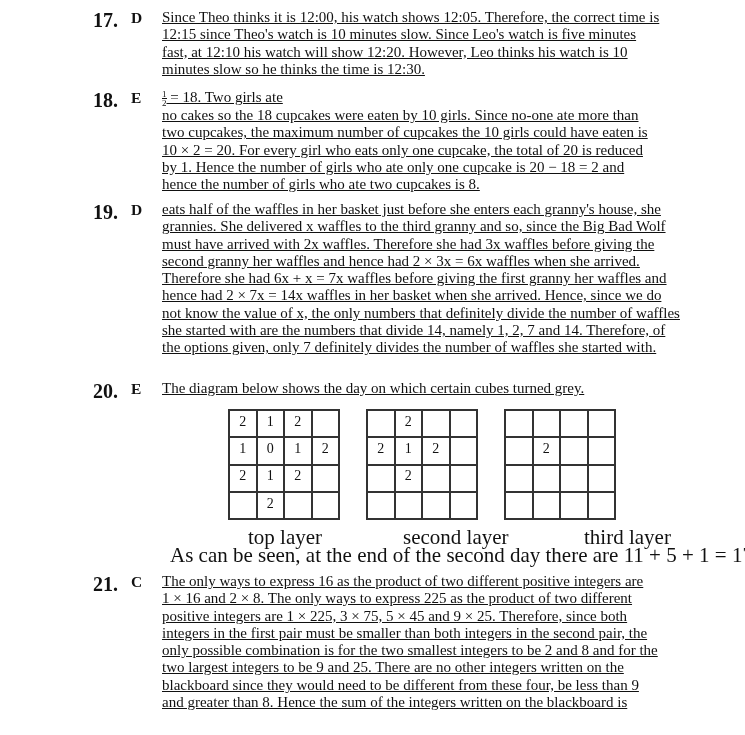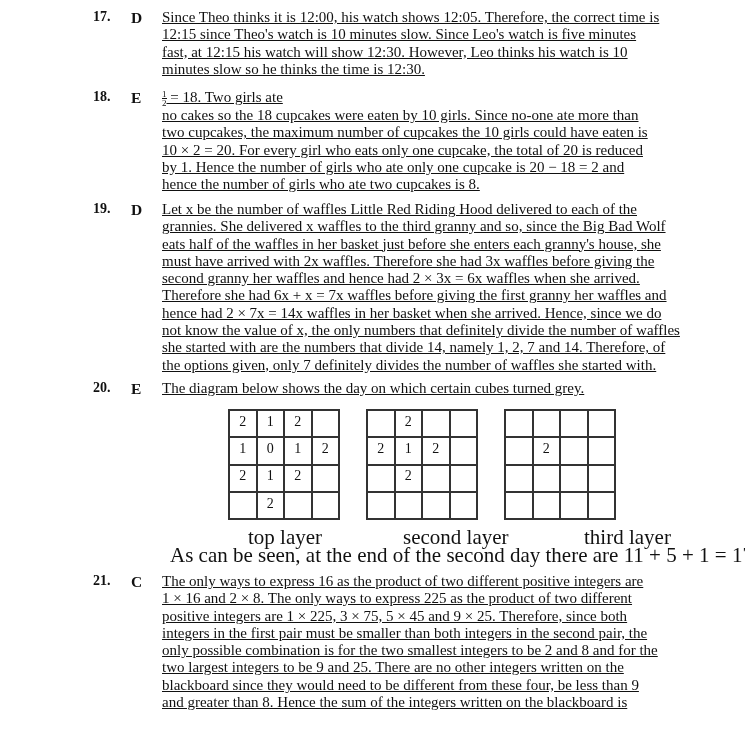--- a/index.html
+++ b/index.html
@@ -1,19 +1,19 @@
 <!DOCTYPE html>
 <html><head>
 <meta charset="utf-8">
 <style>
   html, body { margin:0; padding:0; background:#ffffff; }
   body { width:745px; height:735px; position:relative; overflow:hidden;
          font-family:"Liberation Serif", "DejaVu Serif", serif; color:#111; }
   .sol { position:absolute; left:0; width:745px; }
-  .num { position:absolute; left:93px; font-weight:bold; font-size:14px; }
+  .num { position:absolute; left:93px; font-weight:bold; font-size:20px; }
   .ans { position:absolute; left:131px; font-weight:bold; font-size:15.5px; }
   .body { position:absolute; left:162px; width:520px; font-size:15px; line-height:17.3px; }
   .line { white-space:nowrap; display:block;text-decoration:underline; }
   .grid { position:absolute; display:grid; grid-template-columns:repeat(4,27.5px); grid-template-rows:repeat(4,27.3px);
           border:1.5px solid #333; }
   .cell { border:0.75px solid #333; box-sizing:border-box; display:flex; align-items:center; justify-content:center;
           font-size:14px; padding-bottom:4px; }
   .cap { position:absolute; font-size:21px; white-space:nowrap; }
   .frac { display:inline-block; vertical-align:middle; font-size:9px; line-height:8px; text-align:center; }
   .frac span { display:block; }
@@ -21,21 +21,21 @@
 </style>
 </head>
 <body>
 
 <div class="sol" style="top:9px;">
   <span class="num">17.</span>
   <span class="ans">D</span>
   <div class="body">
     <span class="line">Since Theo thinks it is 12:00, his watch shows 12:05.  Therefore, the correct time is</span>
     <span class="line">12:15 since Theo's watch is 10 minutes slow.  Since Leo's watch is five minutes</span>
-    <span class="line">fast, at 12:15 his watch will show 12:30.  However, Leo thinks his watch is 10</span>
+    <span class="line">fast, at 12:10 his watch will show 12:20.  However, Leo thinks his watch is 10</span>
     <span class="line">minutes slow so he thinks the time is 12:30.</span>
   </div>
 </div>
 
 <div class="sol" style="top:89px;">
   <span class="num">18.</span>
   <span class="ans">E</span>
   <div class="body">
     <span class="line"><span class="frac"><span class="n">1</span><span>2</span></span><span> = 18.  Two girls ate</span></span>
     <span class="line">no cakes so the 18 cupcakes were eaten by 10 girls.  Since no-one ate more than</span>
@@ -43,23 +43,22 @@
     <span class="line">10 × 2 = 20.  For every girl who eats only one cupcake, the total of 20 is reduced</span>
     <span class="line">by 1.  Hence the number of girls who ate only one cupcake is 20 − 18 = 2 and</span>
     <span class="line">hence the number of girls who ate two cupcakes is 8.</span>
   </div>
 </div>
 
 <div class="sol" style="top:201px;">
   <span class="num">19.</span>
   <span class="ans">D</span>
   <div class="body">
-    <span class="line">Let x be the number of waffles Little Red Riding Hood delivered to each of the</span>
+    <span class="line">eats half of the waffles in her basket just before she enters each granny's house, she</span>
     <span class="line">grannies.  She delivered x waffles to the third granny and so, since the Big Bad Wolf</span>
-    <span class="line">eats half of the waffles in her basket just before she enters each granny's house, she</span>
     <span class="line">must have arrived with 2x waffles.  Therefore she had 3x waffles before giving the</span>
     <span class="line">second granny her waffles and hence had 2 × 3x = 6x waffles when she arrived.</span>
     <span class="line">Therefore she had 6x + x = 7x waffles before giving the first granny her waffles and</span>
     <span class="line">hence had 2 × 7x = 14x waffles in her basket when she arrived.  Hence, since we do</span>
     <span class="line">not know the value of x, the only numbers that definitely divide the number of waffles</span>
     <span class="line">she started with are the numbers that divide 14, namely 1, 2, 7 and 14.  Therefore, of</span>
     <span class="line">the options given, only 7 definitely divides the number of waffles she started with.</span>
   </div>
 </div>
 

